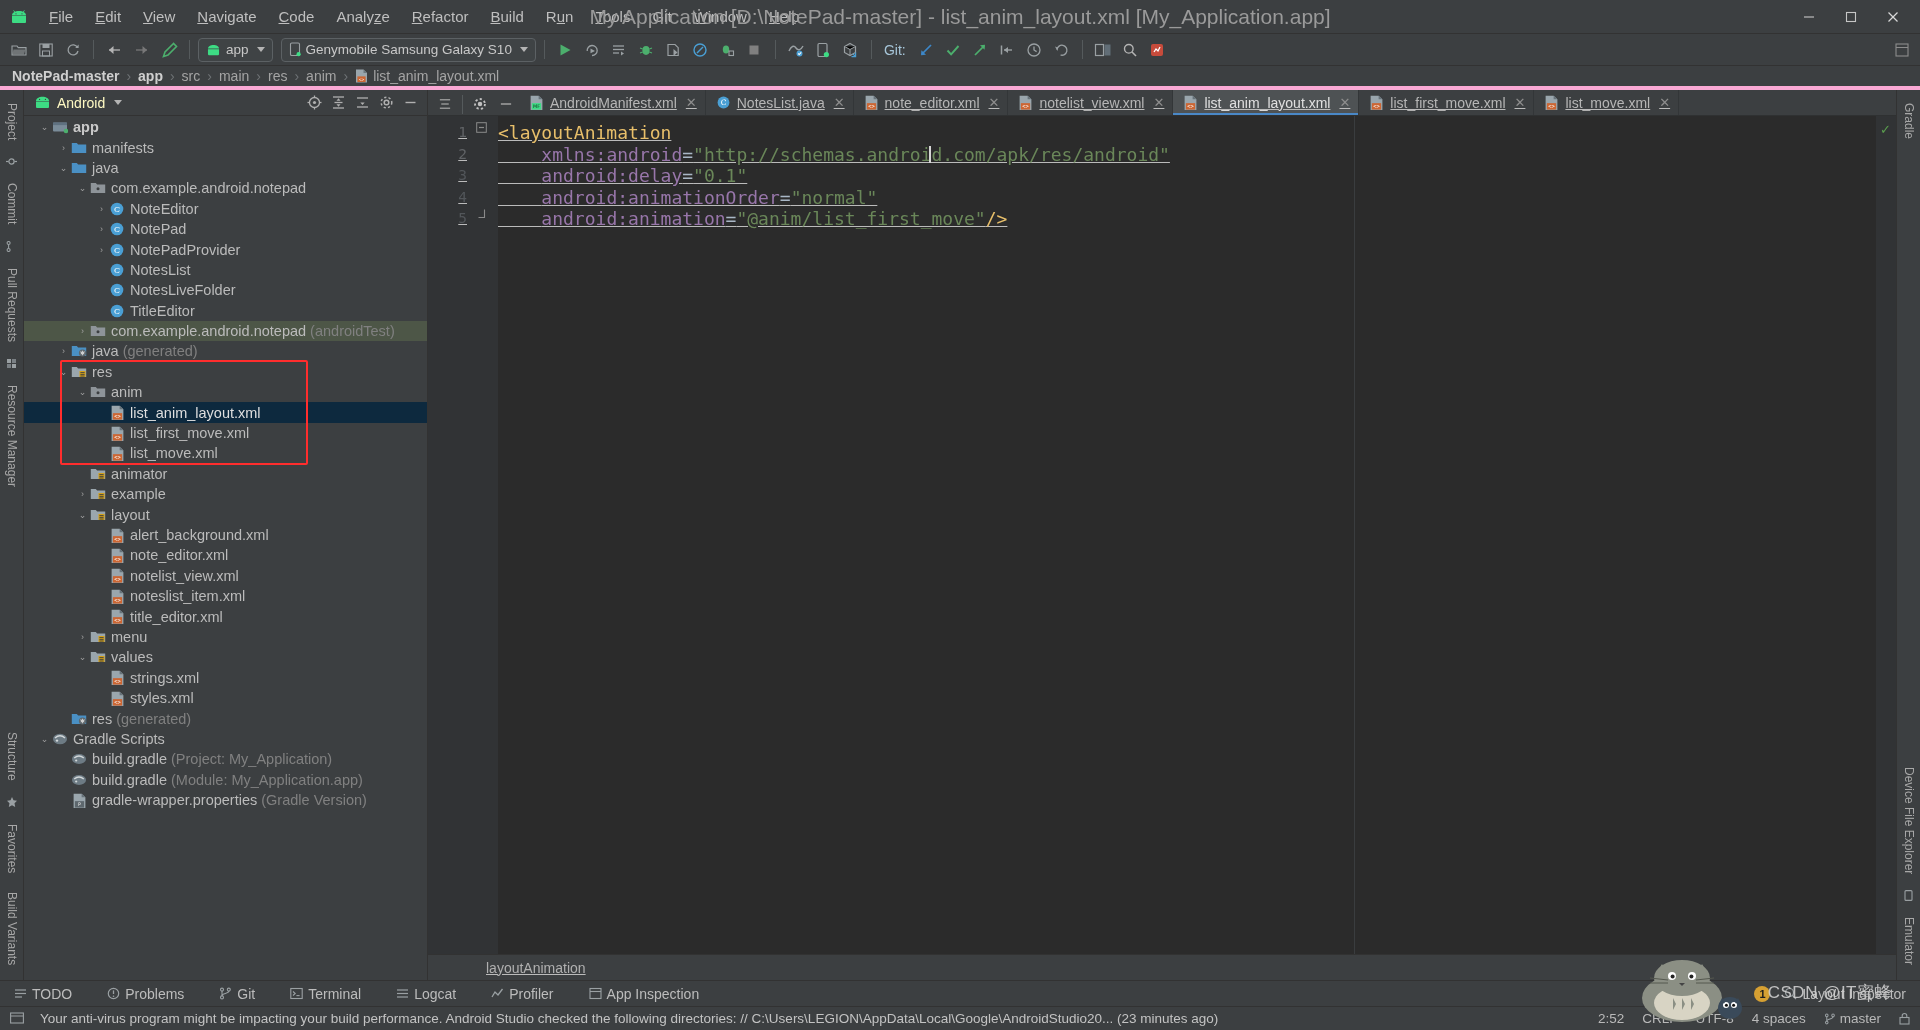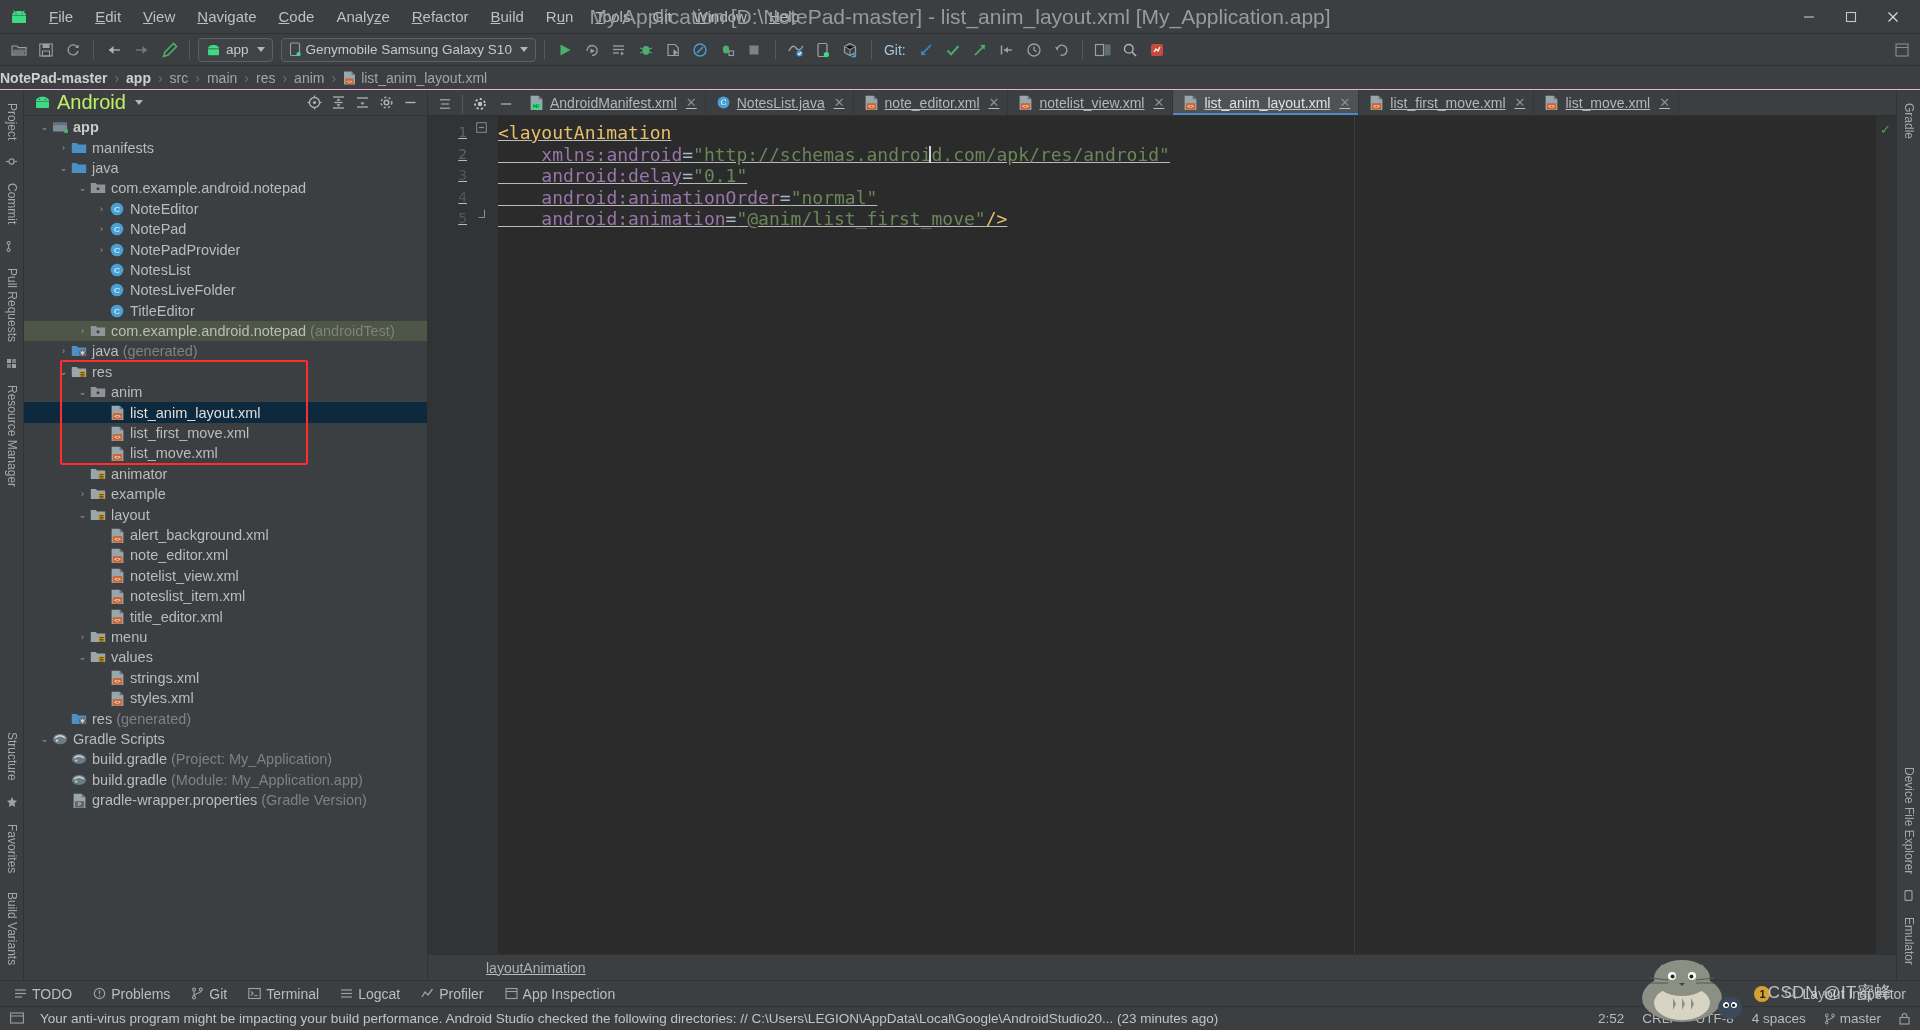--- a/index.html
+++ b/index.html
@@ -44,22 +44,22 @@
     border:1px solid #5c6164; border-radius:4px; background:#3f4345;
     font-size:13.5px; color:#c8c8c8; white-space:nowrap;
   }
   .caret{ width:0;height:0;border-left:4px solid transparent;border-right:4px solid transparent;
     border-top:5px solid #b4b4b4; margin-left:3px; }
   .git-label{ font-size:14px; color:#a6c5d8; margin:0 6px 0 4px; }
   .tb-right{ margin-left:auto; display:flex; align-items:center; }
 
   
   .crumbbar{
-    height:24px; background:#3c3f41; display:flex; align-items:center; padding-left:0;
-    flex:0 0 24px; font-size:14px; border-bottom:1px solid #f9a8d4;
+    height:24px; background:#3c3f41; display:flex; align-items:center; padding-left:12px;
+    flex:0 0 24px; font-size:14px; border-bottom:4px solid #f9a8d4;
   }
   .crumb{ color:#a4a4a4; }
   .crumb.b{ color:#cfcfcf; font-weight:bold; }
   .crumb-sep{ color:#6e7275; margin:0 7px; font-size:14px; }
 
   
   .body{ flex:1; display:flex; min-height:0; }
 
   
   .rail{
@@ -75,21 +75,21 @@
 
   
   .project{
     width:404px; flex:0 0 404px; background:#3c3f41; display:flex; flex-direction:column;
     border-right:1px solid #323232; position:relative;
   }
   .proj-head{
     height:26px; display:flex; align-items:center; padding:0 6px 0 10px; gap:6px;
     flex:0 0 26px; border-bottom:1px solid #323232;
   }
-  .proj-title{ font-size:20px; color:#bef264; }
+  .proj-title{ font-size:14px; color:#fef9c3; }
   .proj-head-icons{ margin-left:auto; display:flex; align-items:center; gap:2px; }
   .ph-ic{ width:22px;height:20px;display:flex;align-items:center;justify-content:center;border-radius:3px;}
   .tree{ flex:1; overflow:hidden; padding-top:1px; position:relative; font-size:14.5px; }
   .row{ height:20.4px; display:flex; align-items:center; white-space:nowrap; }
   .row.sel{ background:#0d293e; }
   .row.test{ background:#4d5647; }
   .arrow{ width:13px; text-align:center; color:#a0a0a0; font-size:9px; flex:0 0 13px; }
   .lbl{ color:#bbbbbb; }
   .lbl.bold{ font-weight:bold; color:#c9c9c9; }
   .dim{ color:#808080; }
@@ -151,21 +151,21 @@
   
   .rrail{
     width:24px; flex:0 0 24px; background:#3c3f41; display:flex; flex-direction:column;
     align-items:center; border-left:1px solid #323232; padding-top:4px;
   }
   .rrail .rail-item{ writing-mode:vertical-rl; }
 
   
   .toolsbar{
     height:26px; flex:0 0 26px; background:#3c3f41; display:flex; align-items:center;
-    gap:5px; padding:0 6px; border-top:1px solid #323232; position:relative;
+    gap:19px; padding:0 6px; border-top:1px solid #323232; position:relative;
   }
   .tool{
     display:flex; align-items:center; gap:5px; padding:2px 8px; font-size:14px;
     color:#bcbcbc; border-radius:3px;
   }
   .tools-right{ margin-left:auto; display:flex; align-items:center; gap:6px; }
   .badge{
     width:16px;height:16px;border-radius:50%;background:#d6a032;color:#1d1d1d;
     font-size:11px; display:flex; align-items:center; justify-content:center; font-weight:bold;
   }

